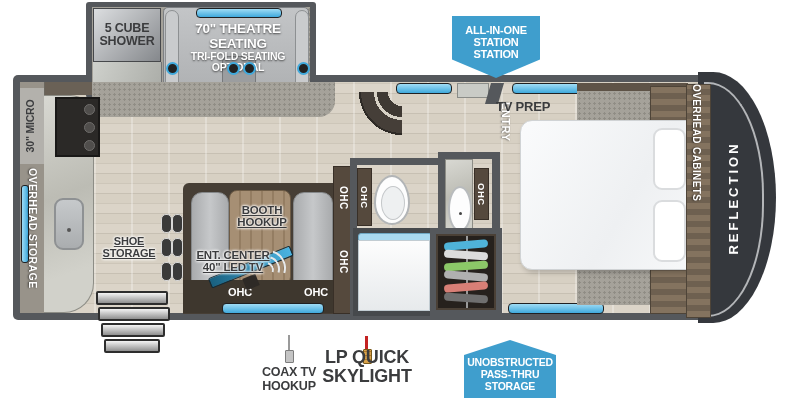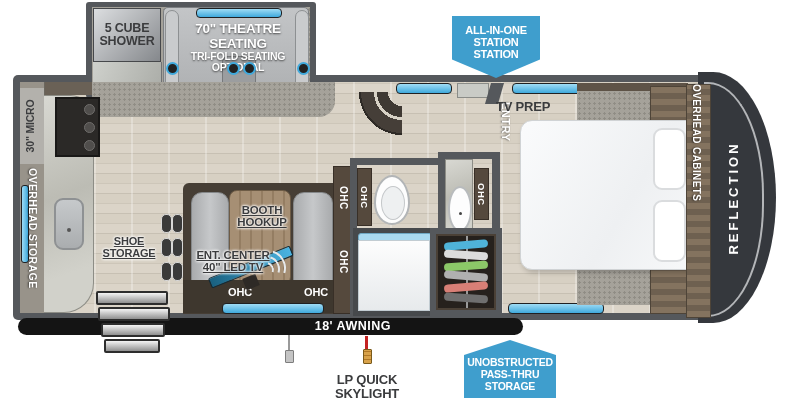--- a/index.html
+++ b/index.html
@@ -173,37 +173,38 @@
   <div class="abs woodcab" style="left:650px;top:86px;width:38px;height:56px;border:1px solid #4e4438;box-sizing:border-box;"></div>
   <div class="abs woodcab" style="left:650px;top:258px;width:38px;height:56px;border:1px solid #4e4438;box-sizing:border-box;"></div>
 
   <div class="abs" style="left:520px;top:120px;width:174px;height:150px;background:linear-gradient(120deg,#fafbfc,#eef0f2 60%,#f7f8f9);border:1px solid #d0d3d5;border-radius:12px 6px 6px 12px;box-shadow:2px 3px 5px rgba(0,0,0,.18);box-sizing:border-box;"></div>
   <div class="abs" style="left:653px;top:128px;width:33px;height:62px;background:#fff;border:2px solid #dadcde;border-radius:9px;box-sizing:border-box;"></div>
   <div class="abs" style="left:653px;top:200px;width:33px;height:62px;background:#fff;border:2px solid #dadcde;border-radius:9px;box-sizing:border-box;"></div>
 
   <div class="abs woodcab" style="left:686px;top:84px;width:25px;height:234px;border:1px solid #4e4438;box-sizing:border-box;"></div>
   <div class="abs t wt vrl" style="left:690px;top:84px;height:234px;font-size:10px;display:flex;align-items:center;letter-spacing:.4px;">OVERHEAD CABINETS</div>
 
-  <div class="abs" style="left:18px;top:318px;width:505px;height:17px;background:#141414;border-radius:9px;display:flex;align-items:center;justify-content:flex-end;padding-right:132px;box-sizing:border-box;">
-    <span class="t" style="color:#fff;font-size:12.5px;letter-spacing:.5px;">18' AWNING</span>
-  </div>
 
   <div class="abs" style="left:96px;top:291px;width:72px;">
     <div class="step" style="width:68px;"></div>
     <div class="step" style="width:68px;margin-left:2px;"></div>
     <div class="step" style="width:60px;margin-left:5px;"></div>
     <div class="step" style="width:52px;margin-left:8px;"></div>
   </div>
 
   <div class="abs" style="left:288px;top:335px;width:2px;height:16px;background:#9a9a9a;"></div>
   <div class="abs" style="left:285px;top:350px;width:7px;height:11px;background:#c4c4c4;border:1px solid #7d7d7d;border-radius:1px;"></div>
+  <div class="abs t col" style="left:245px;top:366px;width:88px;font-size:12.5px;">
+    <span>COAX TV</span>
+    <span>HOOKUP</span>
+  </div>
 
   <div class="abs" style="left:365px;top:336px;width:3px;height:14px;background:#c42222;"></div>
   <div class="abs" style="left:363px;top:349px;width:7px;height:13px;background:repeating-linear-gradient(0deg,#d8a24a 0 3px,#b07828 3px 4px);border:1px solid #7a5a1a;border-radius:1px;"></div>
-  <div class="abs t col" style="left:322px;top:373px;width:90px;font-size:13px;">
+  <div class="abs t col" style="left:322px;top:348px;width:90px;font-size:18px;">
     <span>LP QUICK</span>
     <span>SKYLIGHT</span>
   </div>
 
   <div class="abs callout col t" style="left:452px;top:16px;width:88px;height:62px;clip-path:polygon(0 0,100% 0,100% 70%,50% 100%,0 70%);padding-bottom:10px;box-sizing:border-box;font-size:11px;">
     <span>ALL-IN-ONE</span>
     <span>STATION</span>
     <span>STATION</span>
   </div>
   <div class="abs callout col t" style="left:464px;top:340px;width:92px;height:58px;clip-path:polygon(50% 0,100% 26%,100% 100%,0 100%,0 26%);padding-top:12px;box-sizing:border-box;font-size:10.5px;">

